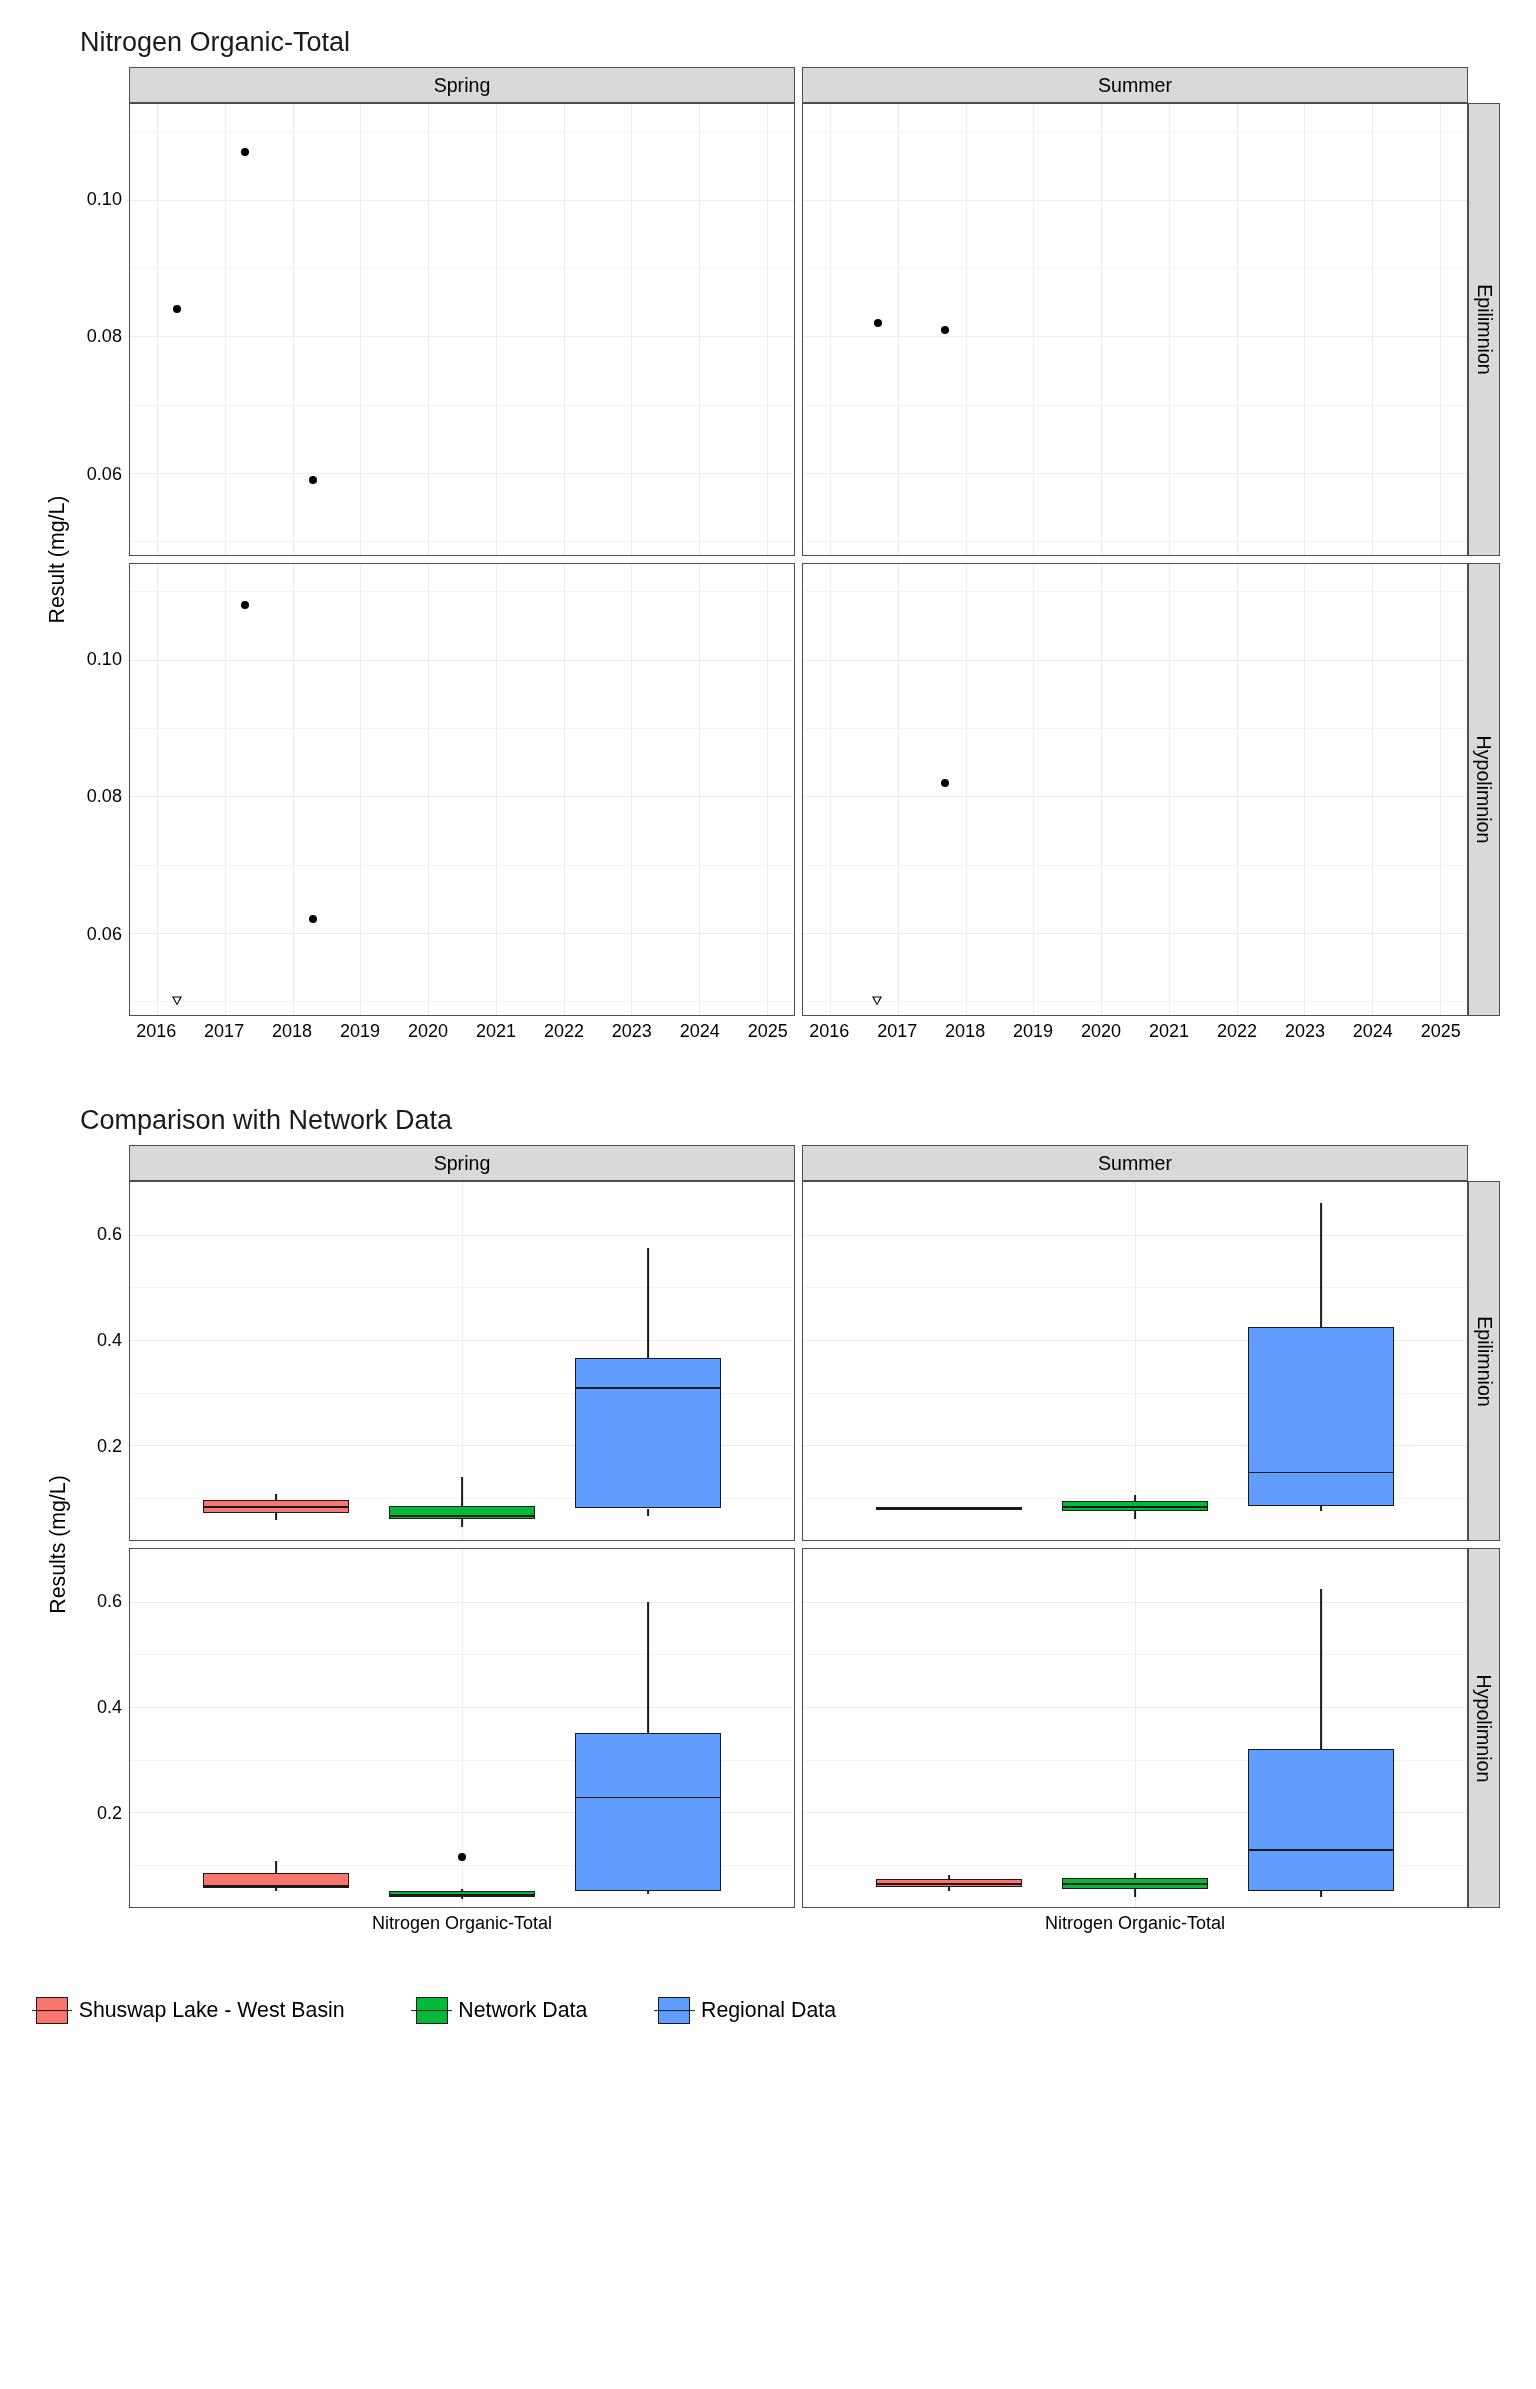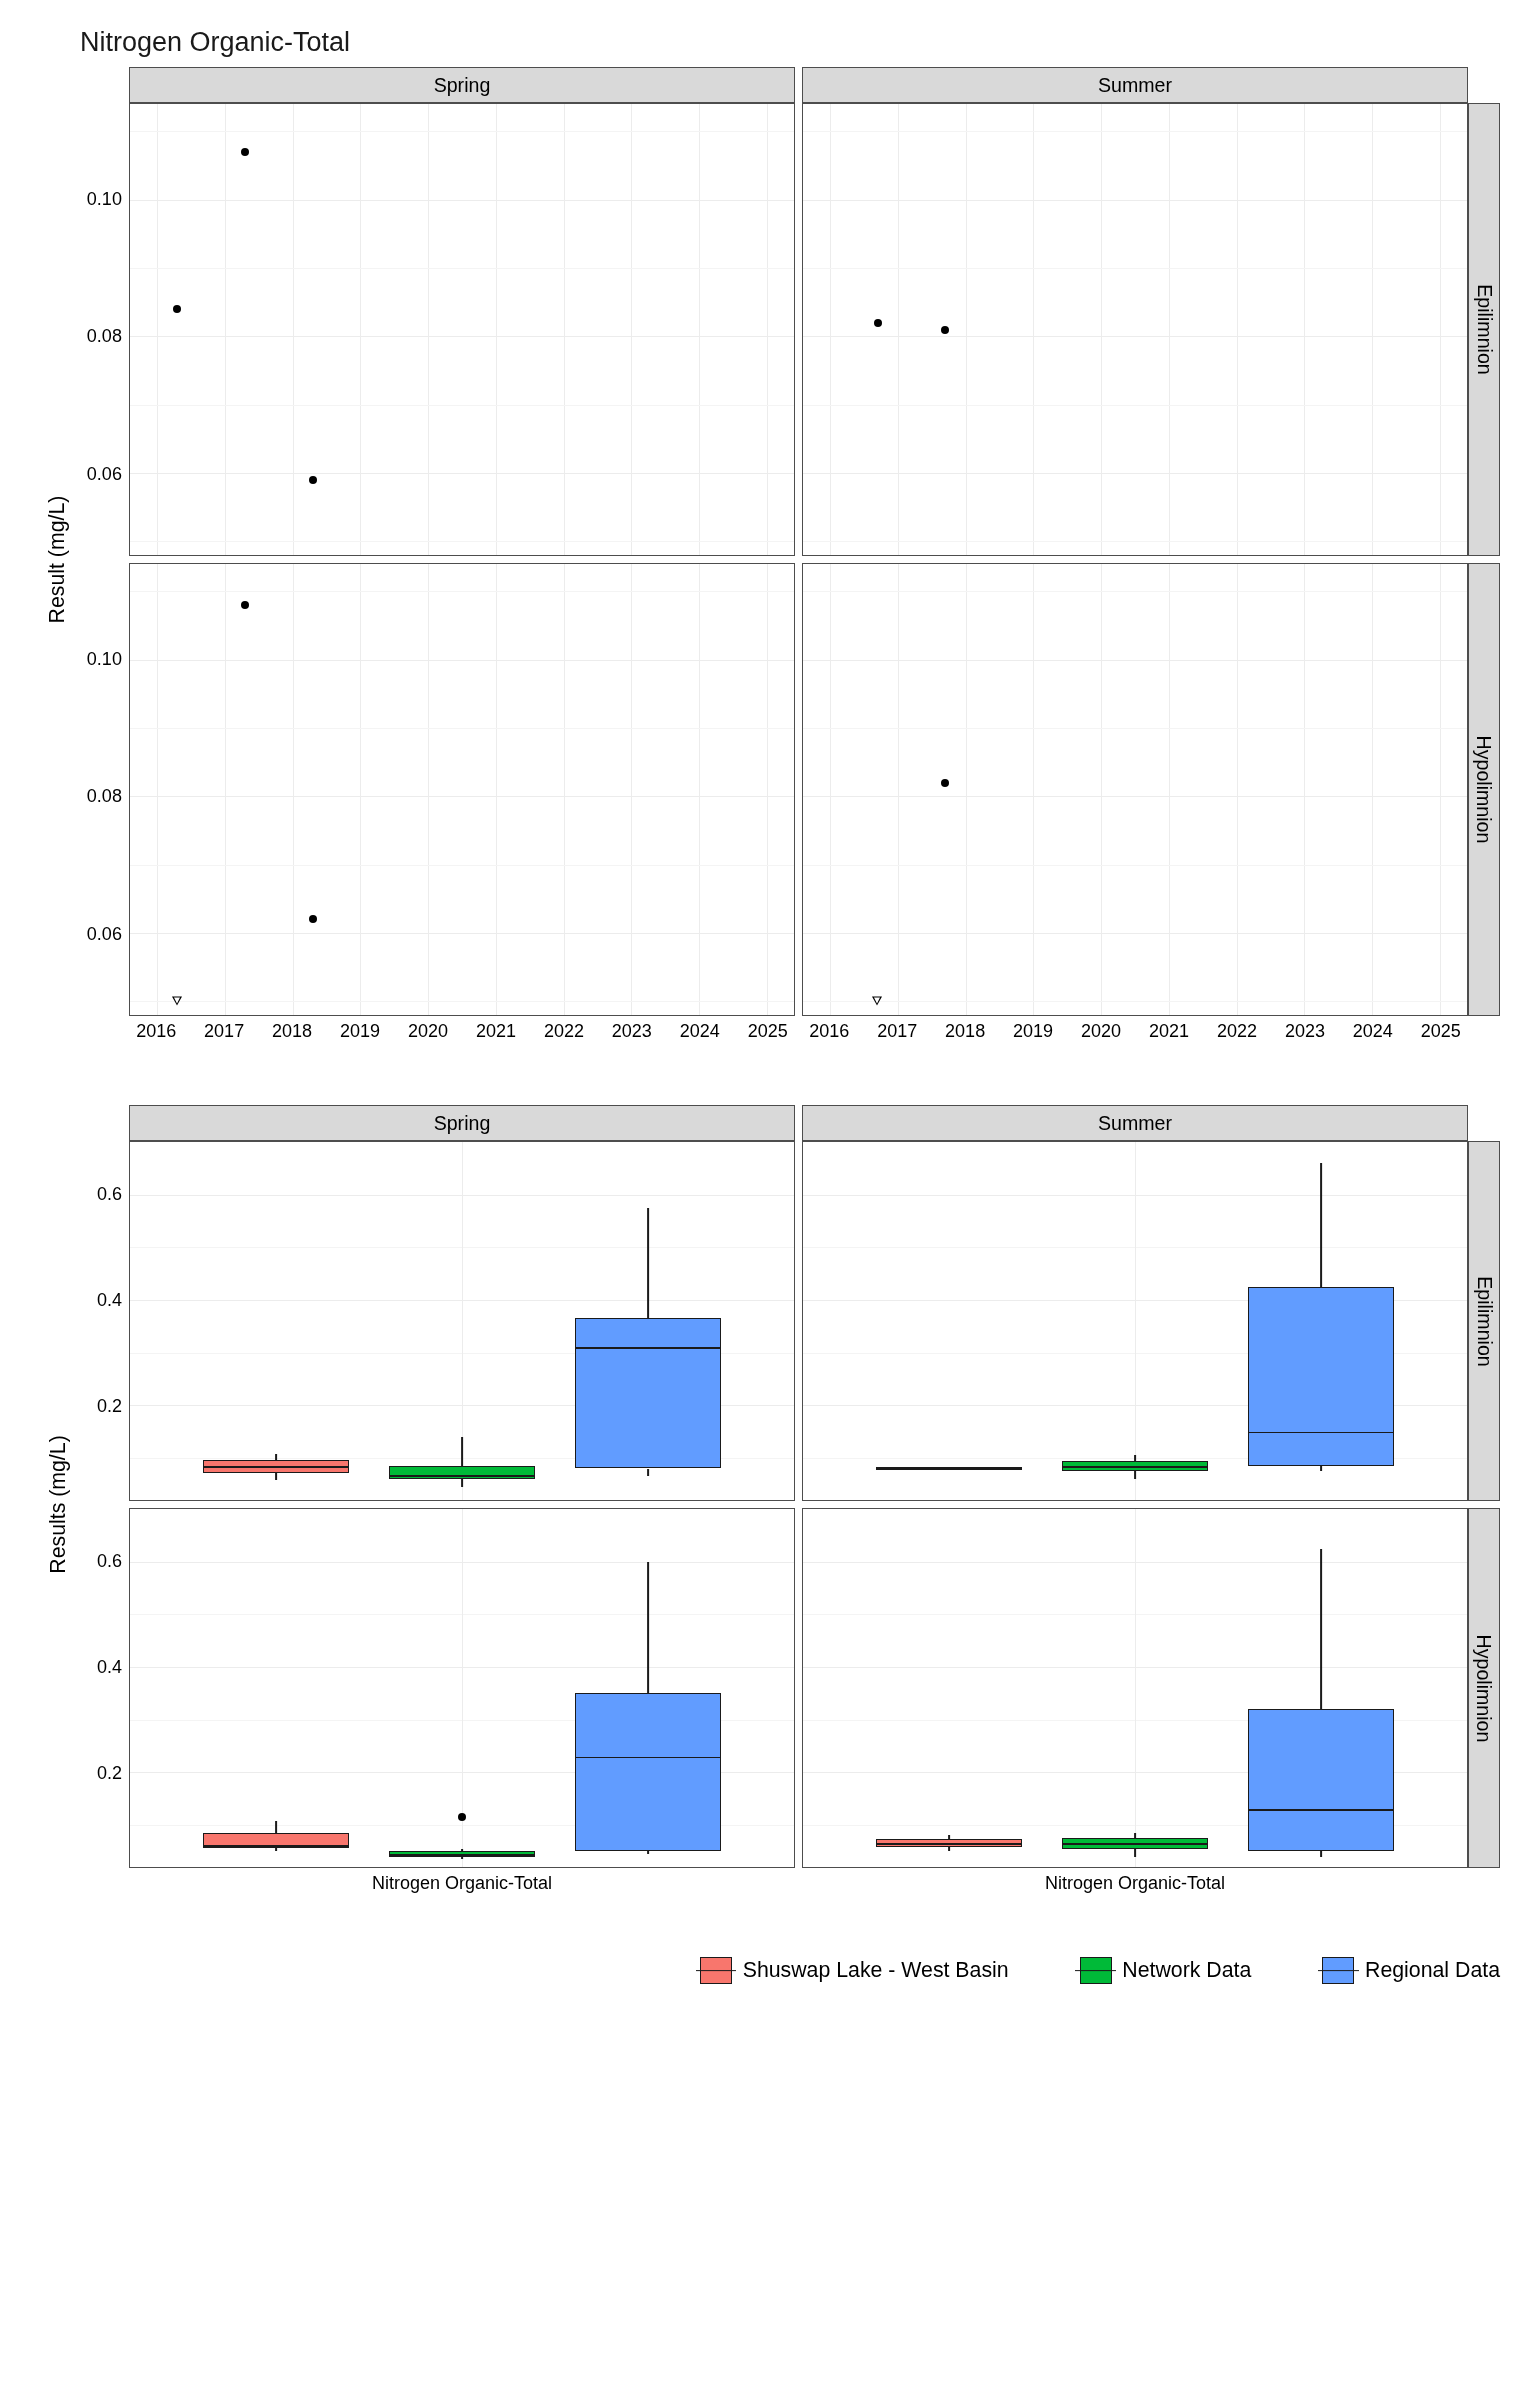--- a/index.html
+++ b/index.html
@@ -29,21 +29,21 @@
   .xticks{flex:1;position:relative}
   .xtick{position:absolute;top:5.3px;font-size:18px;transform:translateX(-50%)}
   .pt{position:absolute;width:8px;height:8px;background:#000;border-radius:50%;transform:translate(-50%,-50%)}
   .tri{position:absolute;width:0;height:0;border-left:5.3px solid transparent;border-right:5.3px solid transparent;border-top:9px solid rgba(0,0,0,0);transform:translate(-50%,-50%)}
   .tri::after{content:"";position:absolute;left:-5.3px;top:-9px;width:0;height:0;border-left:5.3px solid transparent;border-right:5.3px solid transparent;border-top:9px solid #000}
   .tri-inner{position:absolute;width:0;height:0;left:-3.6px;top:-8px;border-left:3.6px solid transparent;border-right:3.6px solid transparent;border-top:6.2px solid #fff;z-index:2}
   .box-g{position:absolute}
   .box-rect{position:absolute;border:1.3px solid #1a1a1a}
   .box-med{position:absolute;height:1.8px;background:#1a1a1a}
   .box-whisk{position:absolute;width:1.8px;background:#1a1a1a;left:50%;transform:translateX(-50%)}
-  .legend{display:flex;justify-content:flex-end;gap:71px;margin-top:36px}
+  .legend{display:flex;justify-content:flex-start;gap:71px;margin-top:36px}
   .legend-item{display:flex;align-items:center;gap:10.7px;font-size:21.3px}
   .legend-key{width:32px;height:27px;border:1.3px solid #1a1a1a;position:relative}
   .legend-key::after{content:"";position:absolute;left:-5.3px;right:-5.3px;top:50%;height:1.8px;background:#1a1a1a;transform:translateY(-50%)}
 </style>
 </head>
 <body>
 
 <div class="figure">
   <div class="fig-title">Nitrogen Organic-Total</div>
   <div class="chart-frame">
@@ -202,20 +202,21 @@
             <span class="xtick" style="left: 85.7143%;">2024</span>
             <span class="xtick" style="left: 95.9184%;">2025</span>
           </div>
         <div class="empty-strip-gap"></div>
       </div>
     </div>
   </div>
 </div>
 
 <div class="figure">
+  <div class="fig-title">Comparison with Network Data</div>
   <div class="chart-frame">
     <div class="ylab-col">
         <div class="ylab">Results (mg/L)</div>
       </div>
     <div class="panels-col">
 
       <div class="row" style="height:36px">
         <div class="yticks"></div>
         <div class="strip-top panel-flex">Spring</div>
         <div style="width:7.1px"></div>

